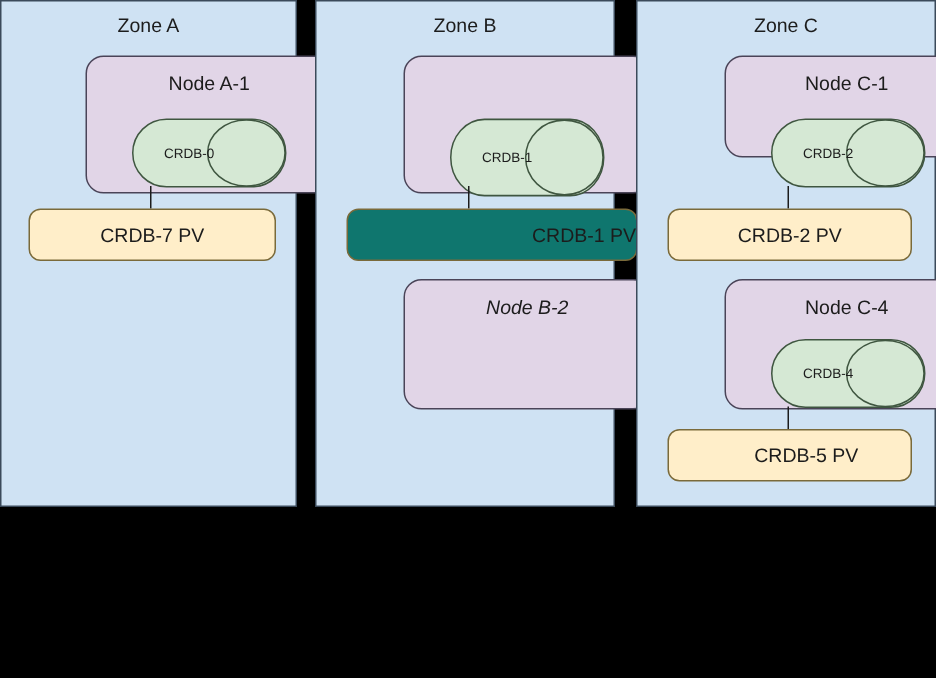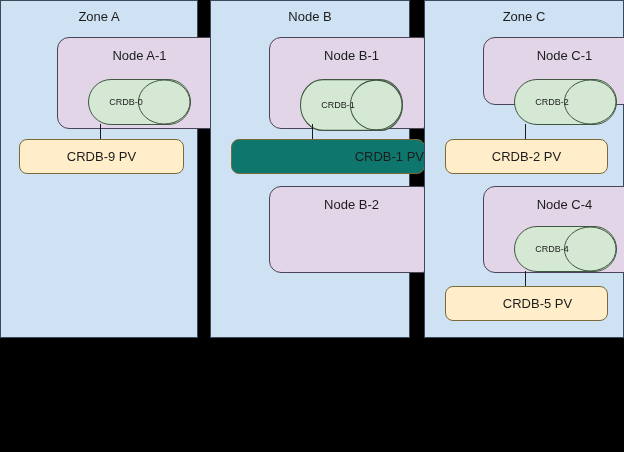--- a/index.html
+++ b/index.html
@@ -108,40 +108,39 @@
         <div class="cyl" style="left: 30px; top: 41px; width: 103px; height: 46px;">
           <svg viewBox="0 0 103 46" preserveAspectRatio="none">
             <path d="M 23 0.5 L 80 0.5 A 22.5 22.5 0 0 1 80 45.5 L 23 45.5 A 22.5 22.5 0 0 1 23 0.5 Z" fill="#d5e8d4" stroke="#3f5640" stroke-width="1"></path>
             <ellipse cx="76.22" cy="23" rx="25.78" ry="22" fill="#d5e8d4" stroke="#3f5640" stroke-width="1"></ellipse>
           </svg>
           <div class="cyl-label">CRDB-0</div>
         </div>
       </div>
       <div class="connector" style="left: 99px; top: 123px; height: 15px; background: rgb(28, 28, 28);"></div>
       <div class="pv" style="left: 18px; top: 138px; width: 165px; height: 35px; background: rgb(255, 238, 201);">
-        <span class="pv-label">CRDB-9 PV</span>
+        <span class="pv-label">CRDB-7 PV</span>
       </div>
     </div>
     <div class="zone" style="left: 210px; top: 0px; width: 200px; height: 338px; background: rgb(207, 226, 243);">
-      <div class="zone-title">Node B</div>
+      <div class="zone-title">Zone B</div>
       <div class="node" style="left: 20px; top: 36px; width: 165px; height: 92px; background: rgb(225, 213, 231);">
-        <div class="node-title">Node B-1</div>
         <div class="cyl" style="left: 30px; top: 41px; width: 103px; height: 52px;">
           <svg viewBox="0 0 103 46" preserveAspectRatio="none">
             <path d="M 23 0.5 L 80 0.5 A 22.5 22.5 0 0 1 80 45.5 L 23 45.5 A 22.5 22.5 0 0 1 23 0.5 Z" fill="#d5e8d4" stroke="#3f5640" stroke-width="1"></path>
             <ellipse cx="76.22" cy="23" rx="25.78" ry="22" fill="#d5e8d4" stroke="#3f5640" stroke-width="1"></ellipse>
           </svg>
           <div class="cyl-label">CRDB-1</div>
         </div>
       </div>
       <div class="connector" style="left: 101px; top: 123px; height: 15px; background: rgb(28, 28, 28);"></div>
       <div class="pv" style="left: 20px; top: 138px; width: 194px; height: 35px; background: #0f766e; justify-content: flex-end;">
         <span class="pv-label">CRDB-1 PV</span>
       </div>
-      <div class="node" style="left: 20px; top: 185px; width: 165px; height: 87px; background: rgb(225, 213, 231);">
+      <div class="node" style="left: 20px; top: 185px; width: 165px; height: 87px; background: rgb(225, 213, 231); font-style: italic;">
         <div class="node-title">Node B-2</div>
       </div>
     </div>
     <div class="zone" style="left: 424px; top: 0px; width: 200px; height: 338px; background: rgb(207, 226, 243);">
       <div class="zone-title">Zone C</div>
       <div class="node" style="left: 20px; top: 36px; width: 163px; height: 68px; background: rgb(225, 213, 231);">
         <div class="node-title">Node C-1</div>
         <div class="cyl" style="left: 30px; top: 41px; width: 103px; height: 46px;">
           <svg viewBox="0 0 103 46" preserveAspectRatio="none">
             <path d="M 23 0.5 L 80 0.5 A 22.5 22.5 0 0 1 80 45.5 L 23 45.5 A 22.5 22.5 0 0 1 23 0.5 Z" fill="#d5e8d4" stroke="#3f5640" stroke-width="1"></path>

